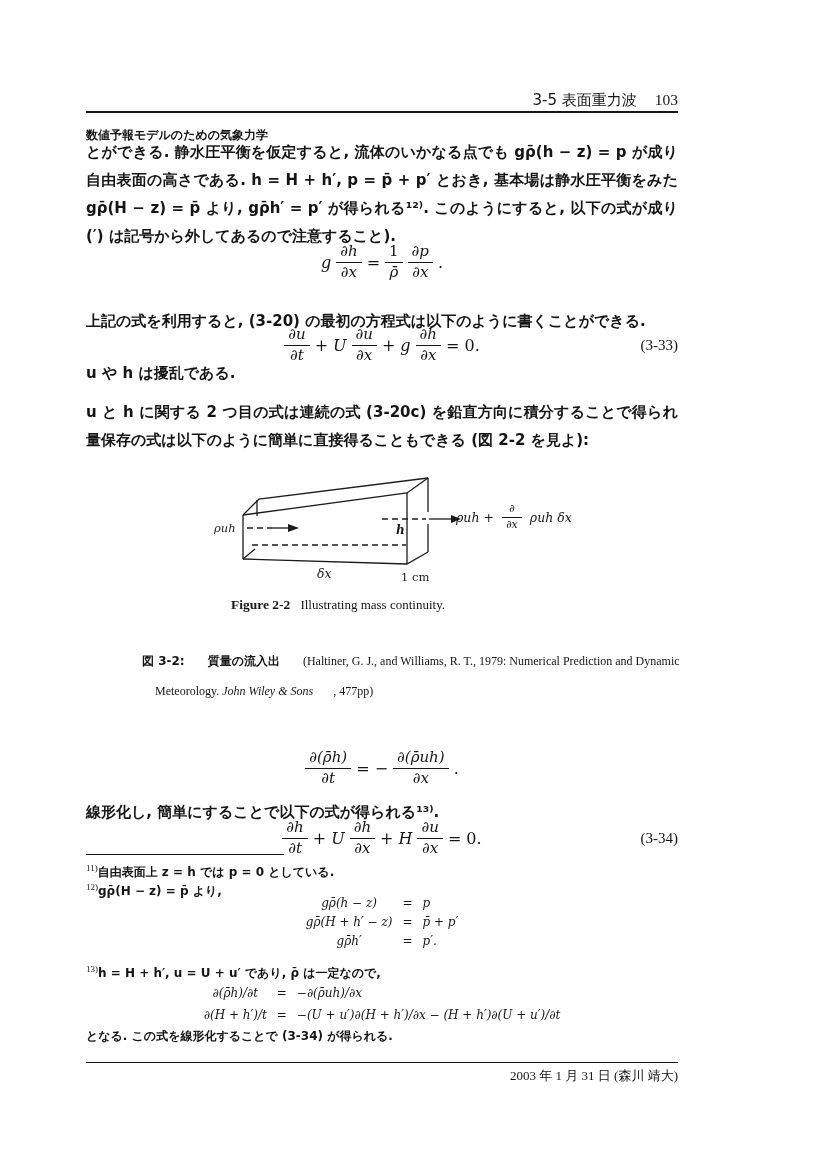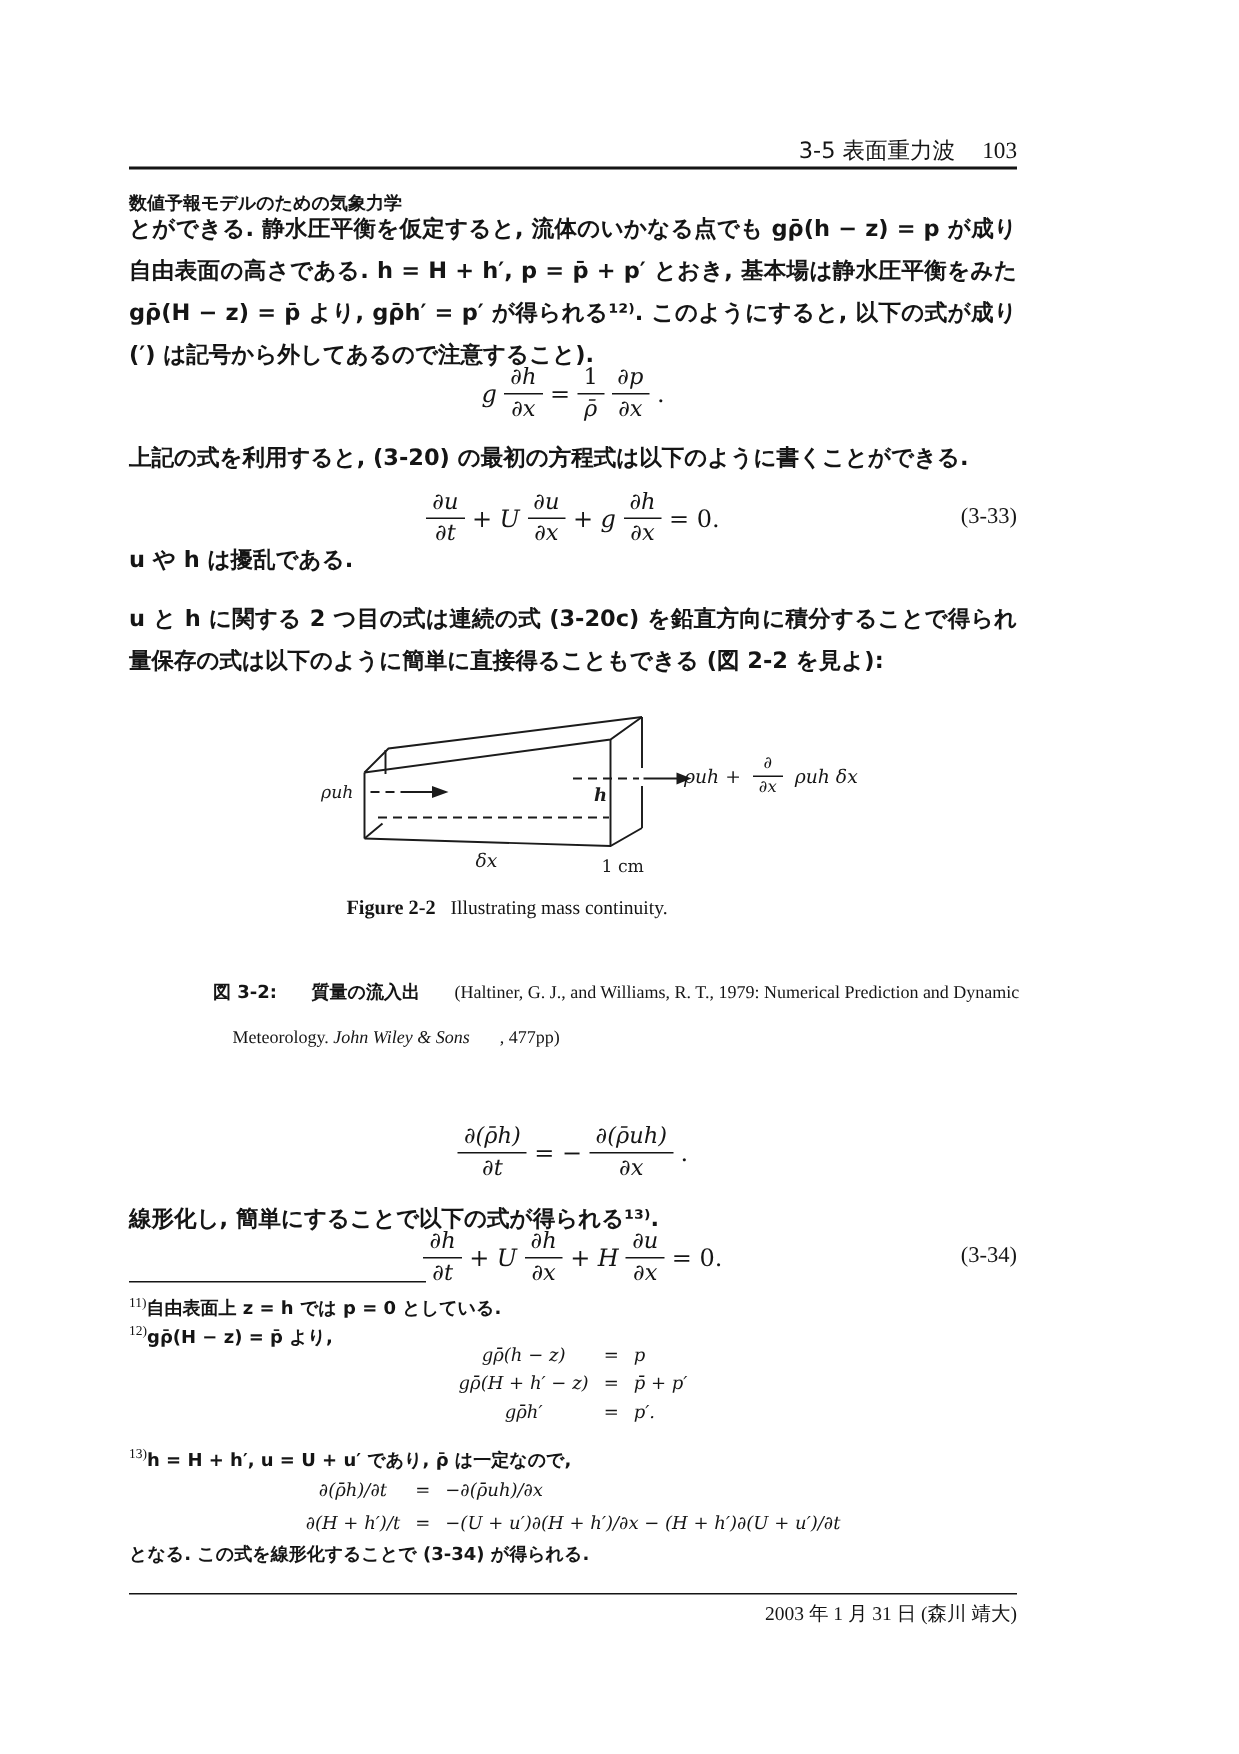--- a/index.html
+++ b/index.html
@@ -95,21 +95,21 @@
         <span class="num up">1</span>
         <span class="den">ρ̄</span>
       </span>
     <span class="frac m">
         <span class="num">∂p</span>
         <span class="den">∂x</span>
       </span>
     <span class="m up">.</span>
   </div>
 
-  <div class="para" style="top:292px">
+  <div class="para" style="top:308px">
     <div class="line" style="height:26px;line-height:26px">上記の式を利用すると, (3-20) の最初の方程式は以下のように書くことができる.</div>
   </div>
 
   <div class="eq" style="top:321px">
     <span class="frac m">
         <span class="num">∂u</span>
         <span class="den">∂t</span>
       </span>
     <span class="m up">+</span>
     <span class="m">U</span>

